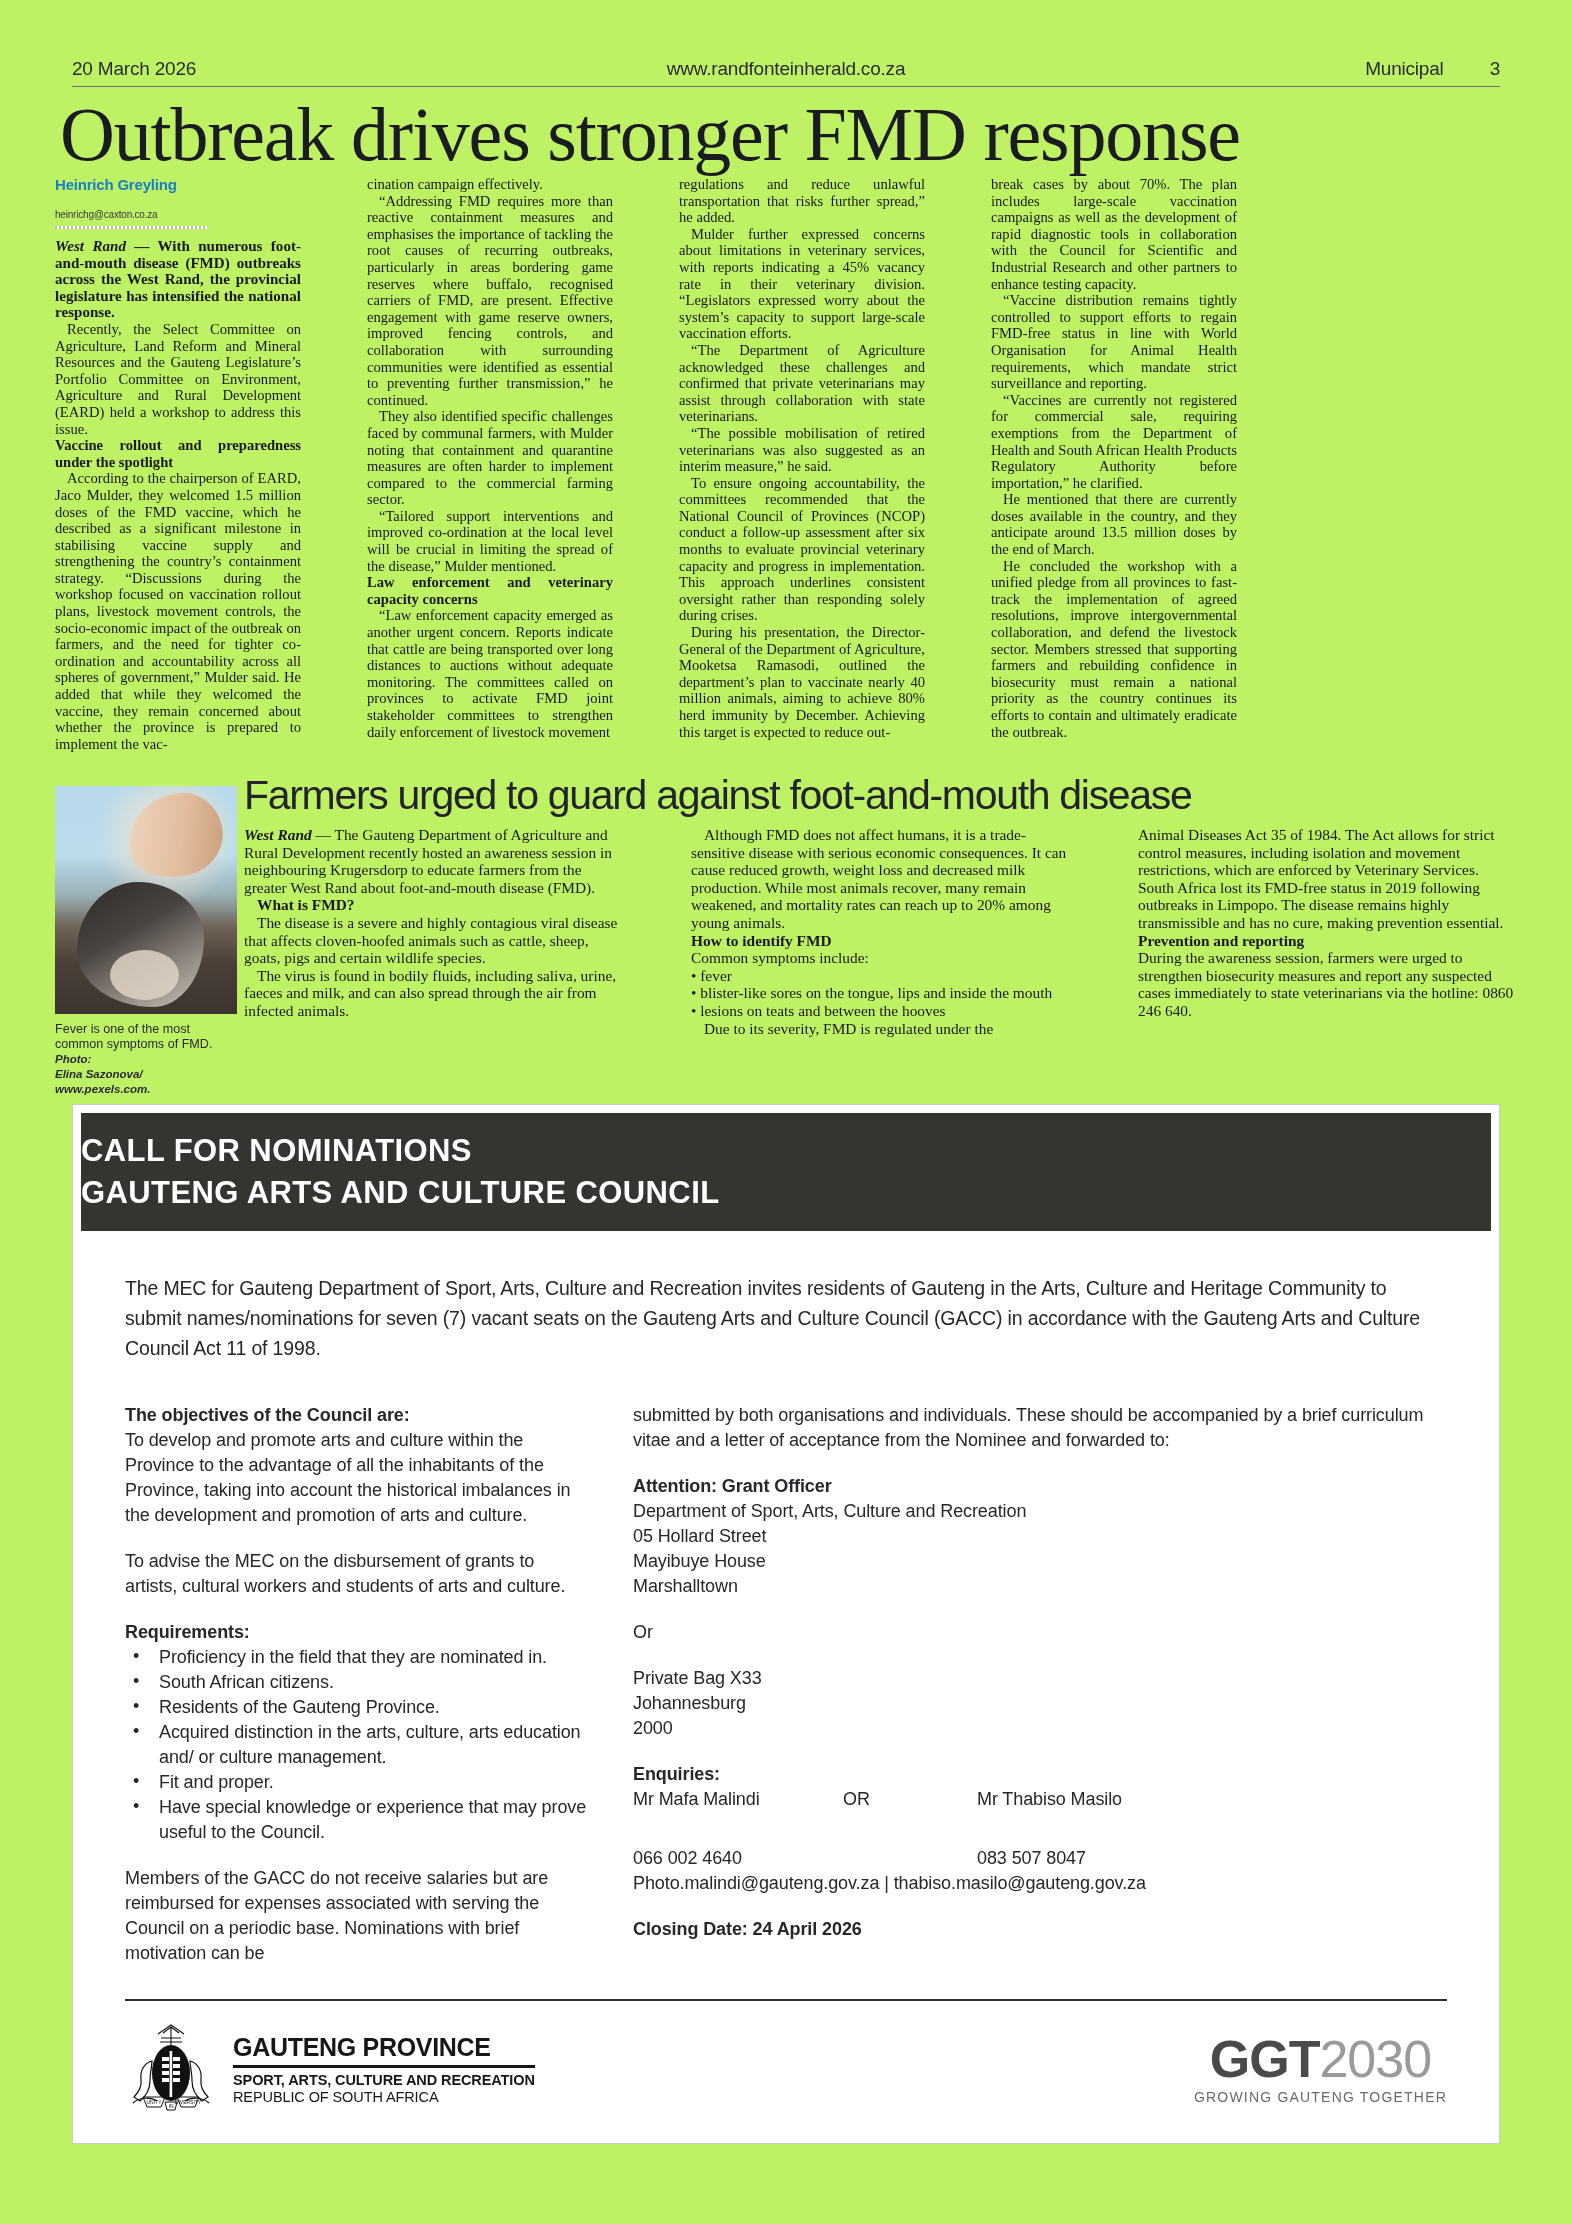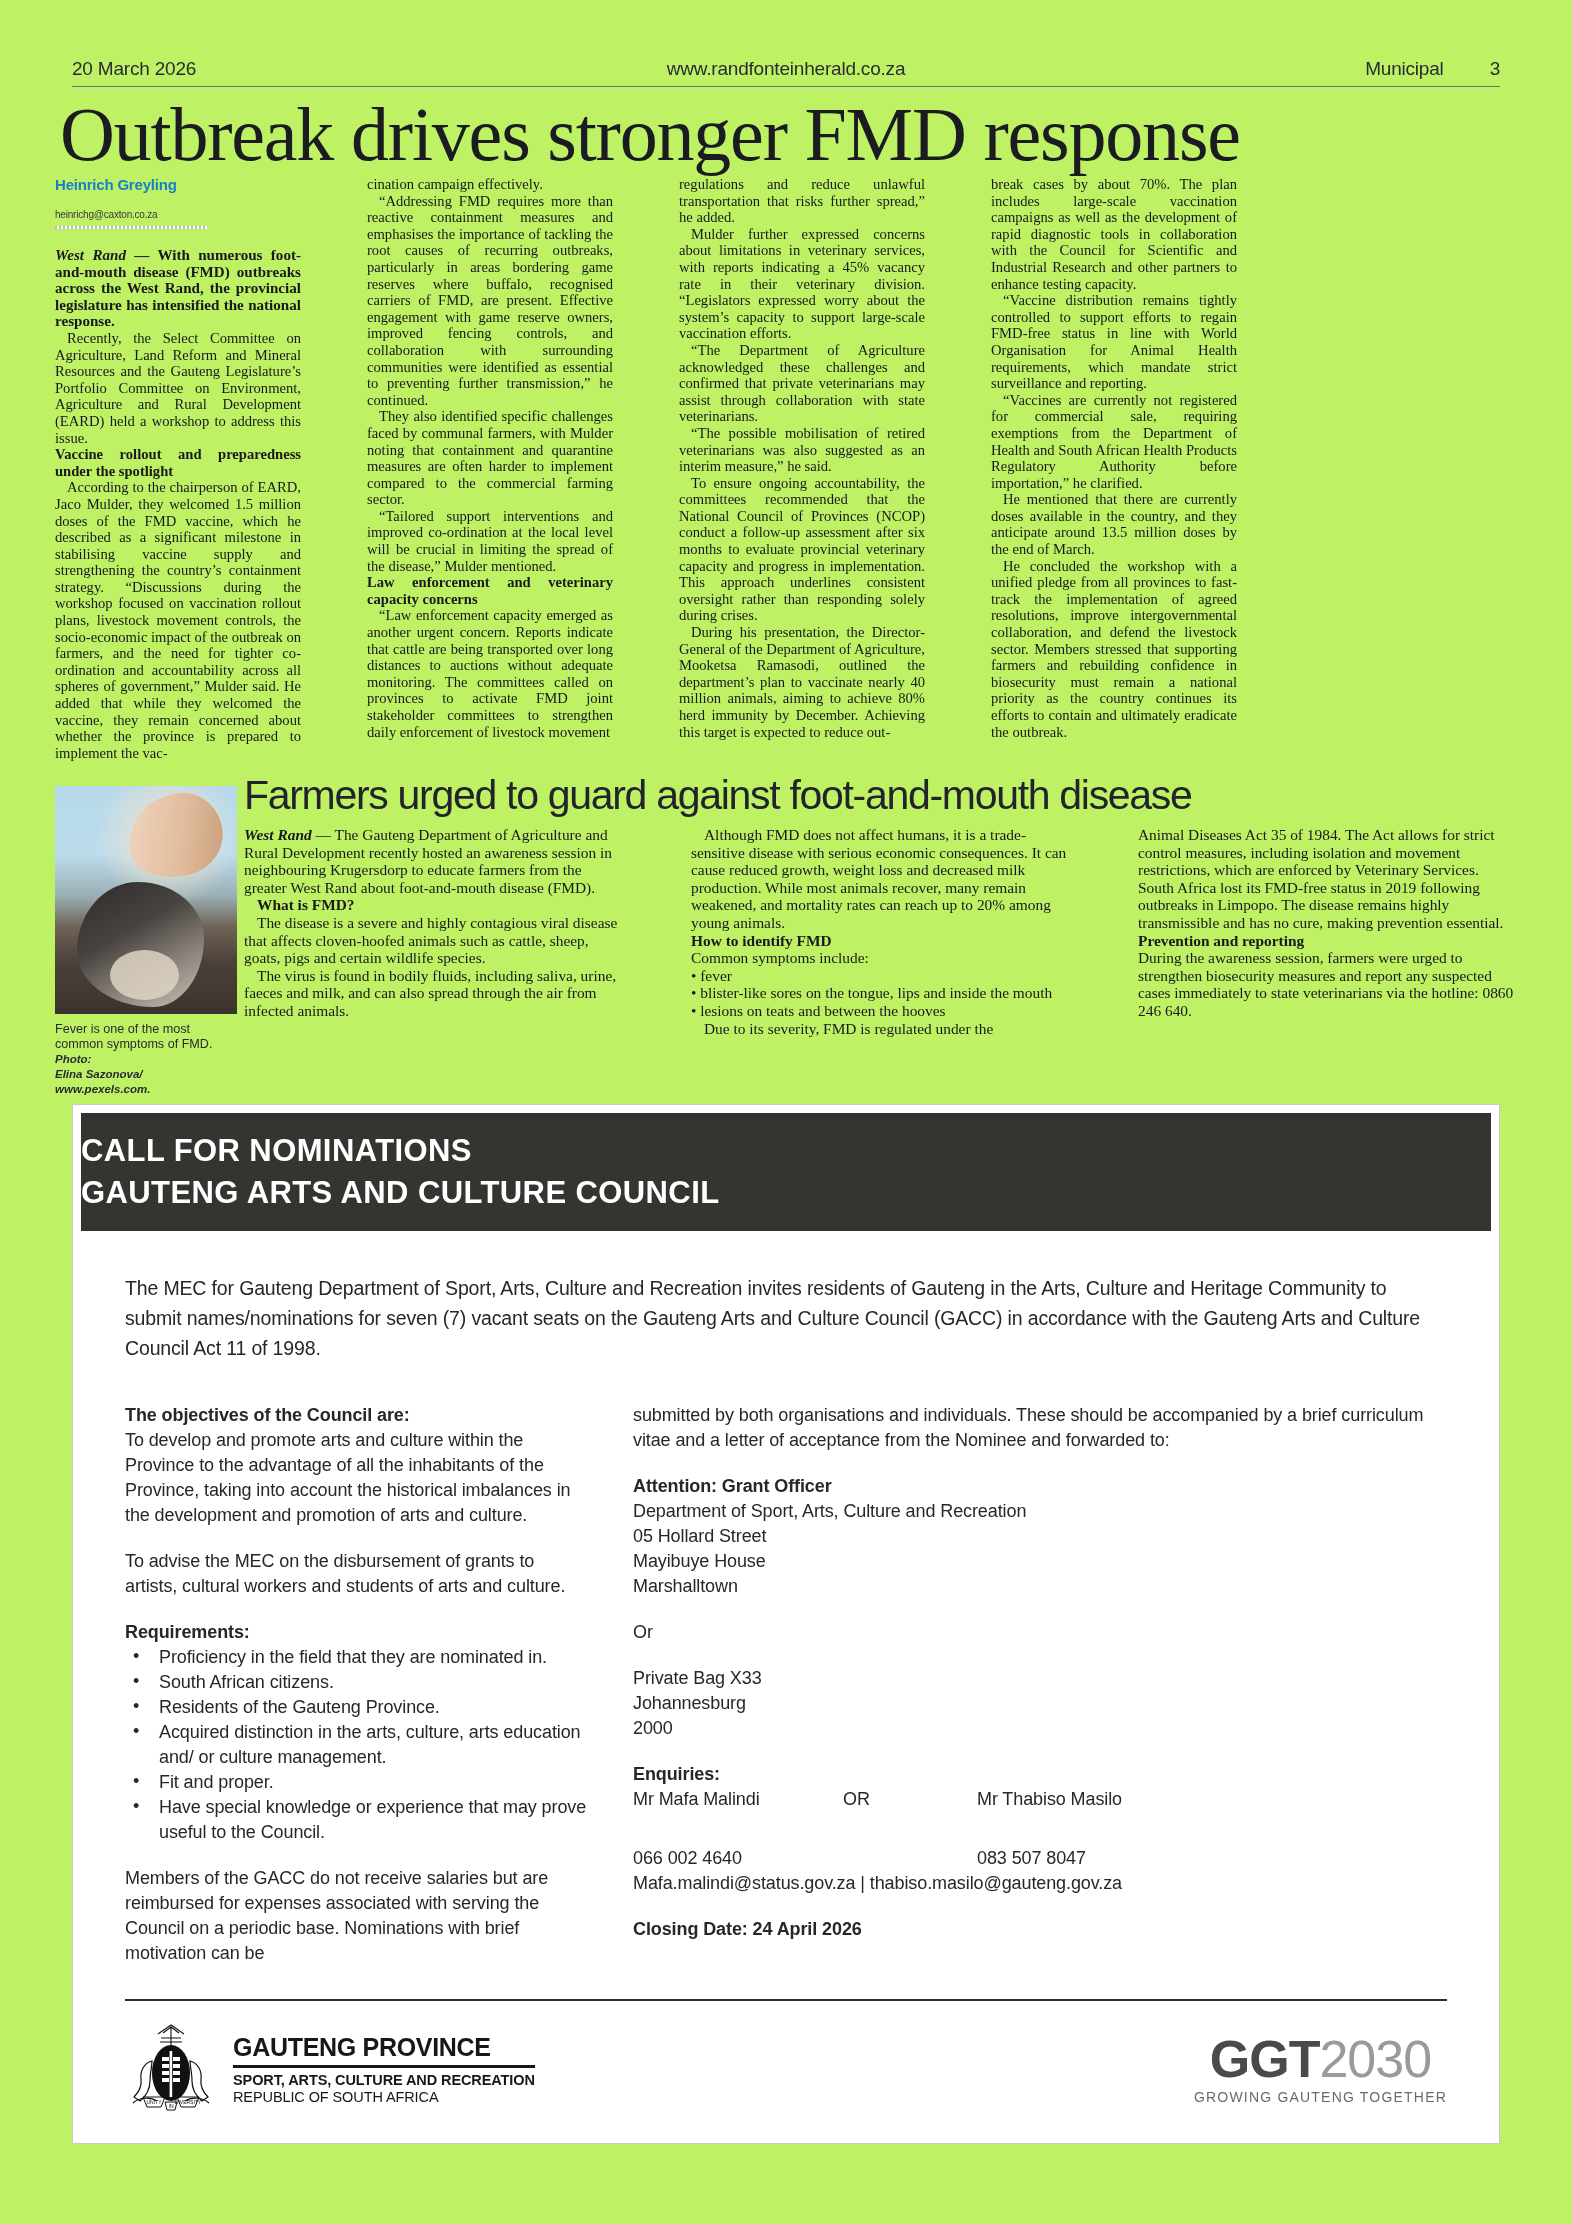--- a/index.html
+++ b/index.html
@@ -72,21 +72,20 @@
     display: grid;
     grid-template-columns: repeat(4, 246px);
     column-gap: 66px;
   }
   .art1 .col {
     font-family: "Liberation Serif", serif;
     font-size: 14.6px;
     line-height: 16.6px;
     text-align: justify;
     color: #18181e;
-    margin-top: 9px;
   }
   .art1 .col p { text-indent: 12px; }
   .art1 .col p.lead { text-indent: 0; font-weight: bold; font-size: 15.1px; }
   .art1 .col p.lead .place { font-style: italic; }
   .art1 .col p.sub  { text-indent: 0; font-weight: bold; }
   .art1 .col.c2, .art1 .col.c3, .art1 .col.c4 { margin-top: -62px; }
 
   
   .headline-2 {
     position: absolute; left: 244px; top: 772px; width: 1275px;
@@ -353,21 +352,21 @@
         <p>2000</p>
         <p class="tight bold">Enquiries:</p>
         <div class="enq-grid">
           <span>Mr Mafa Malindi</span>
           <span>OR</span>
           <span>Mr Thabiso Masilo</span>
           <span>066 002 4640</span>
           <span></span>
           <span>083 507 8047</span>
         </div>
-        <p style="margin-top:0">Mafa.malindi@status.gov.za  |  thabiso.masilo@gauteng.gov.za</p>
+        <p style="margin-top:0">Photo.malindi@gauteng.gov.za  |  thabiso.masilo@gauteng.gov.za</p>
         <p class="tight bold">Closing Date: 24 April 2026</p>
       </div>
 
     </div>
 
     <div class="ad-footer-rule"></div>
 
     <div class="ad-logos">
 
       <div class="gp-logo">

